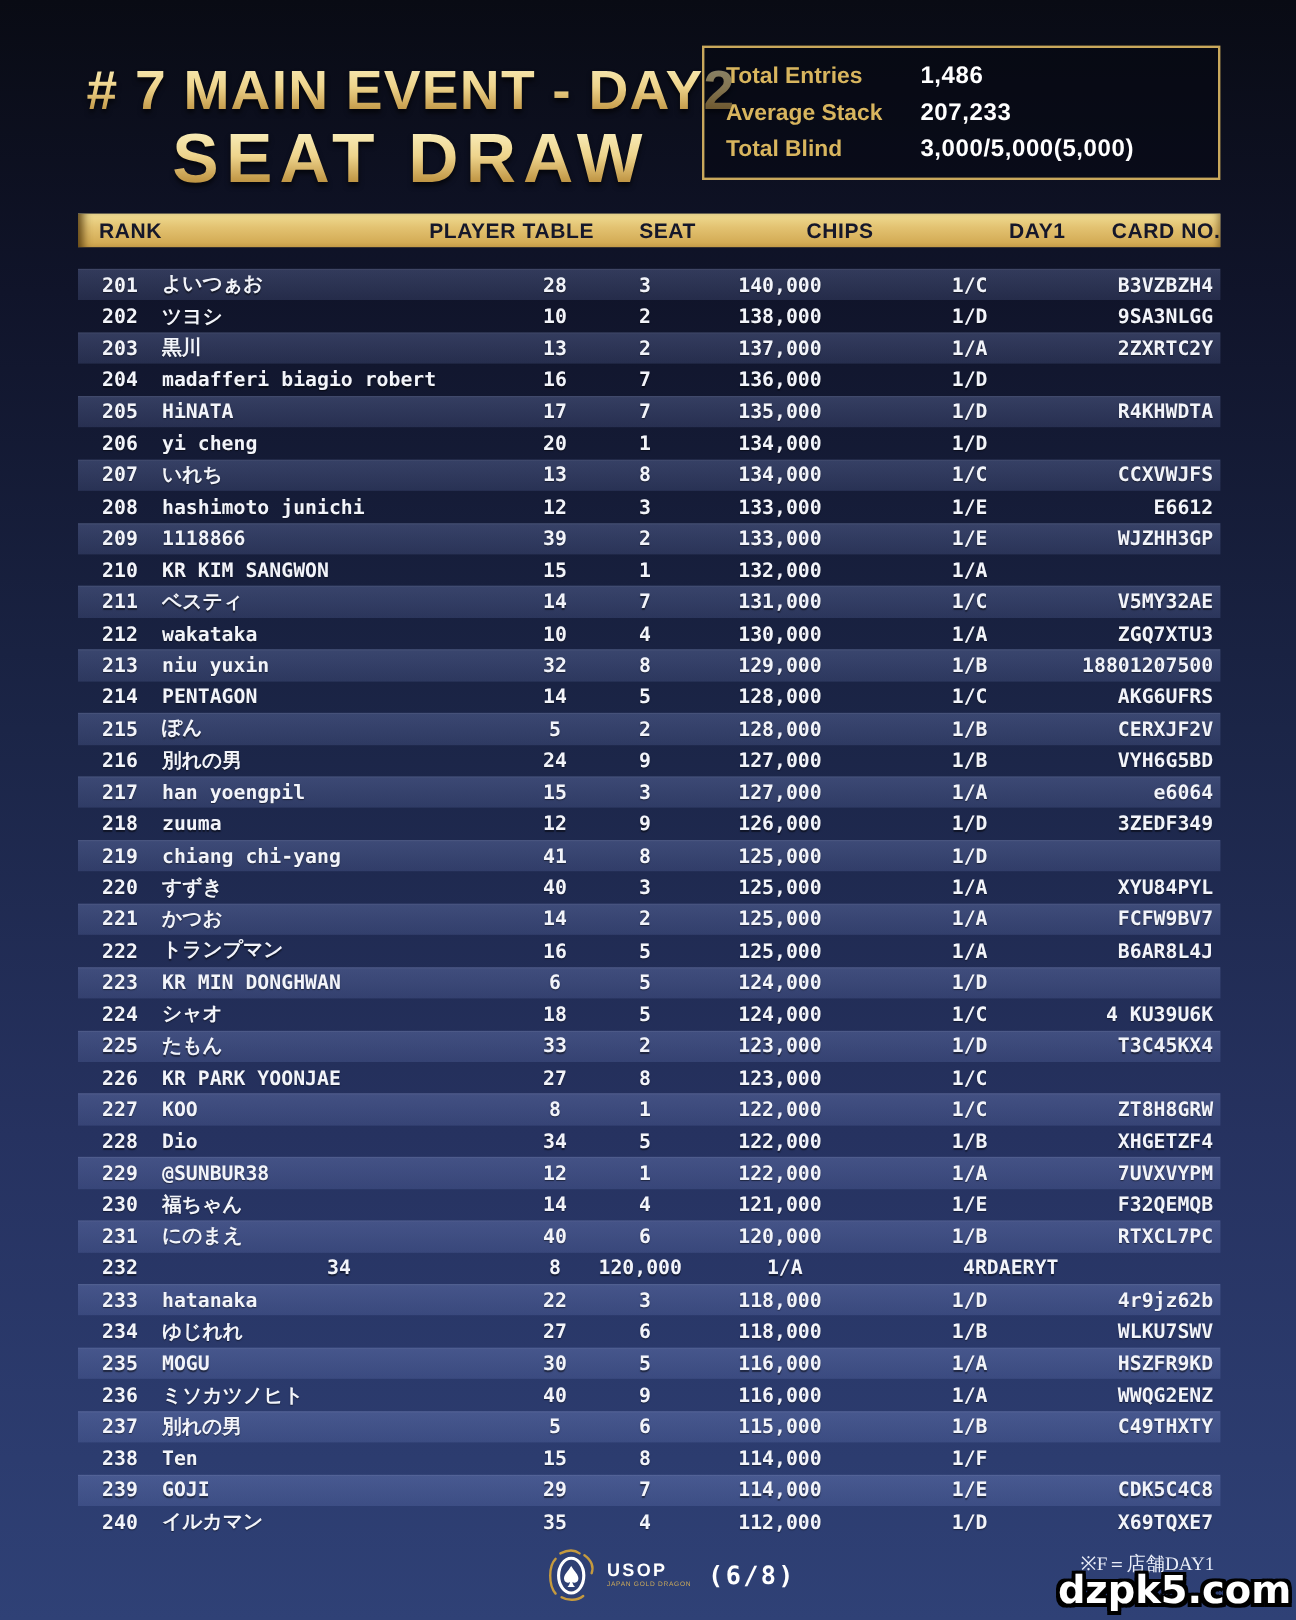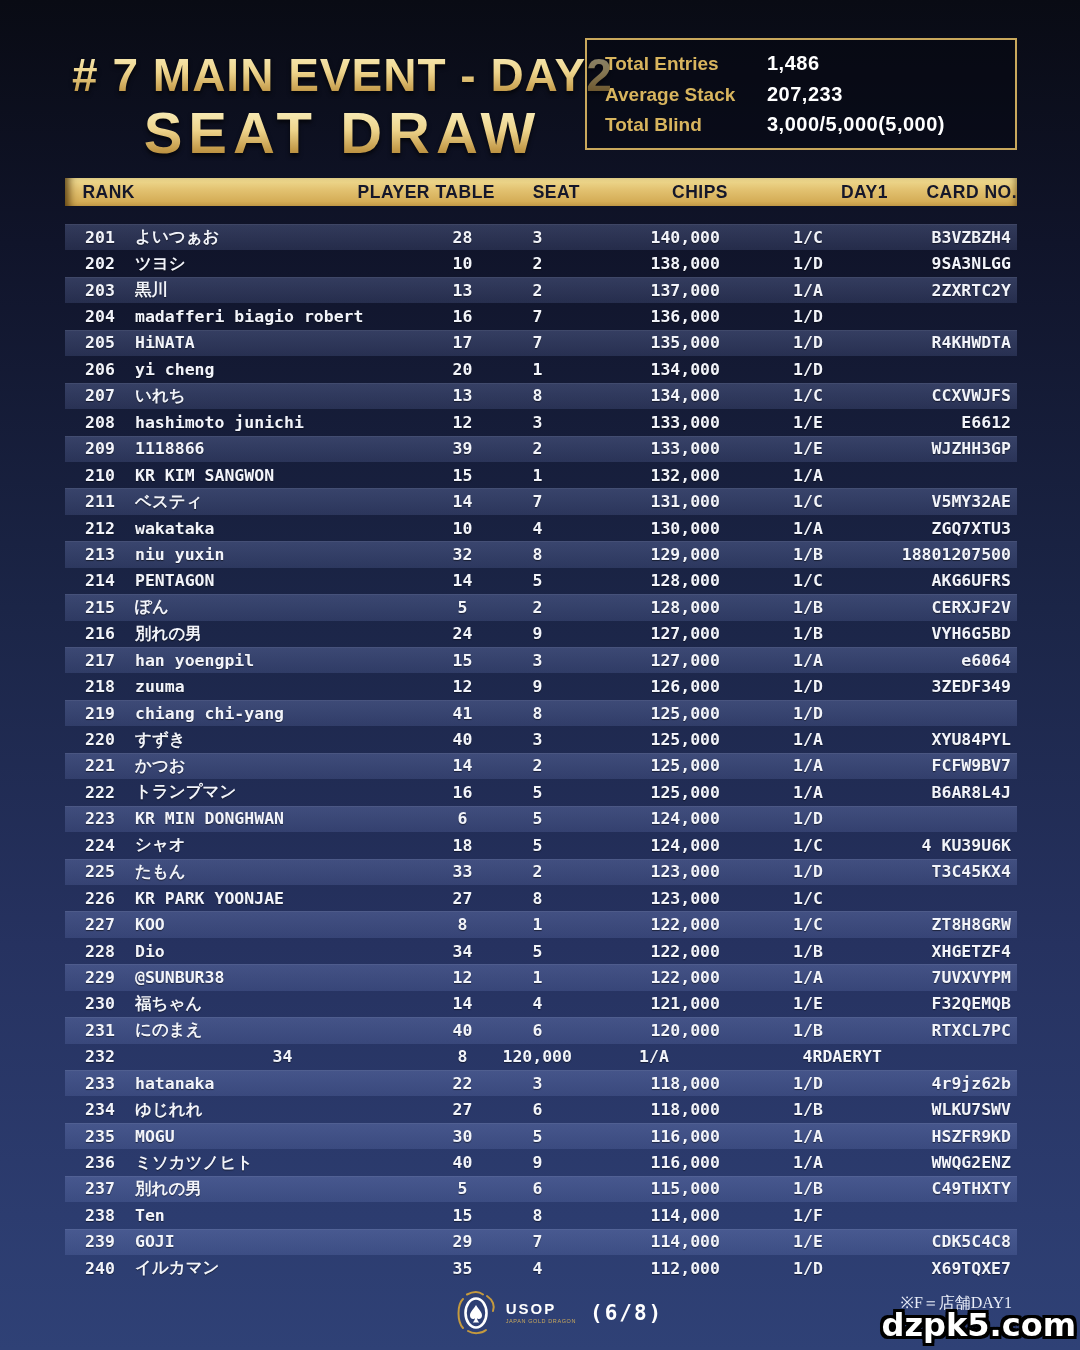--- a/index.html
+++ b/index.html
@@ -64,21 +64,21 @@
   }
   .cell {
     color:#f2f4fa; font-weight:700; font-size:16.5px;
     white-space:nowrap; overflow:hidden;
     text-shadow:0 1px 1px rgba(0,0,0,0.5);
   }
   .c-rank  { text-align:center; }
   .c-player{ text-align:left; }
   .c-table { text-align:center; }
   .c-seat  { text-align:center; }
-  .c-chips { text-align:right; padding-right:8px; }
+  .c-chips { text-align:center; padding-right:8px; }
   .c-day1  { text-align:center; }
   .c-card  { text-align:right; padding-right:6px; }
   
   .footer-center {
     position:absolute; bottom:14px; left:0; right:0;
     display:flex; justify-content:center; align-items:center; gap:14px;
     transform:translateX(18px);
   }
   .logo-wrap { display:flex; align-items:center; gap:7px; }
   .logo-text { display:flex; flex-direction:column; line-height:1; }

